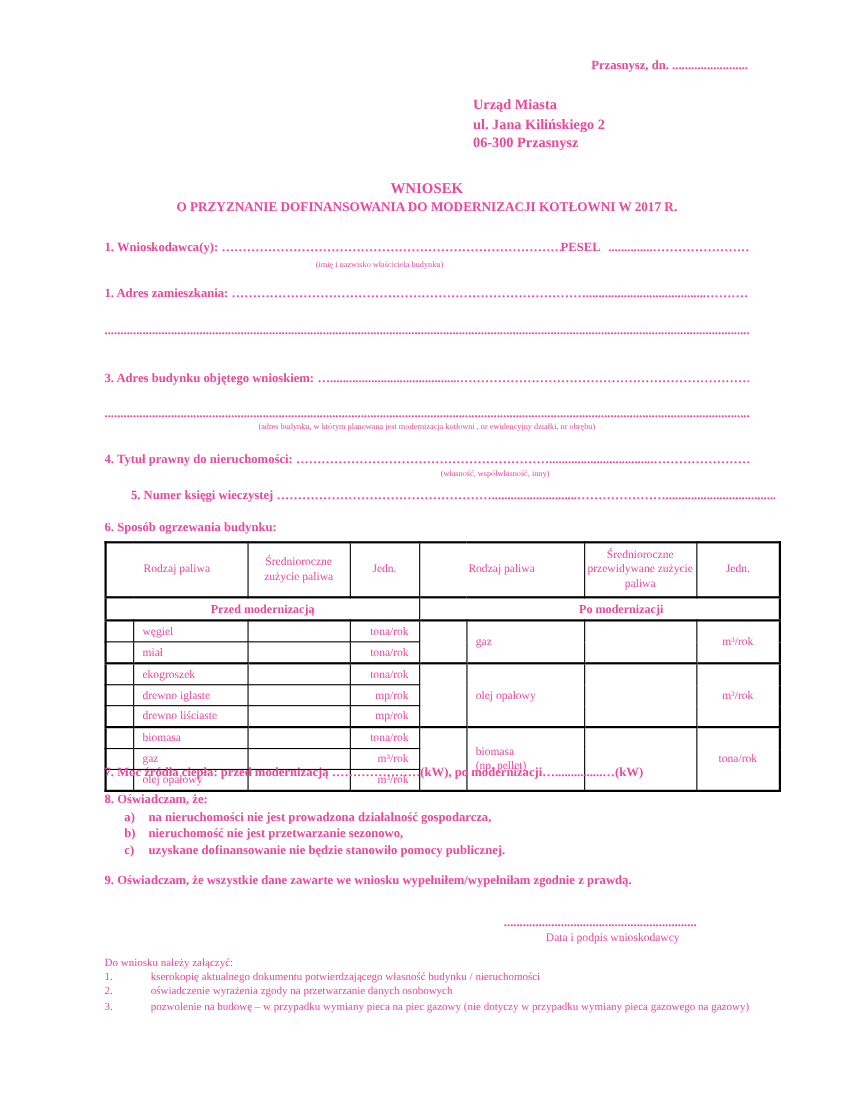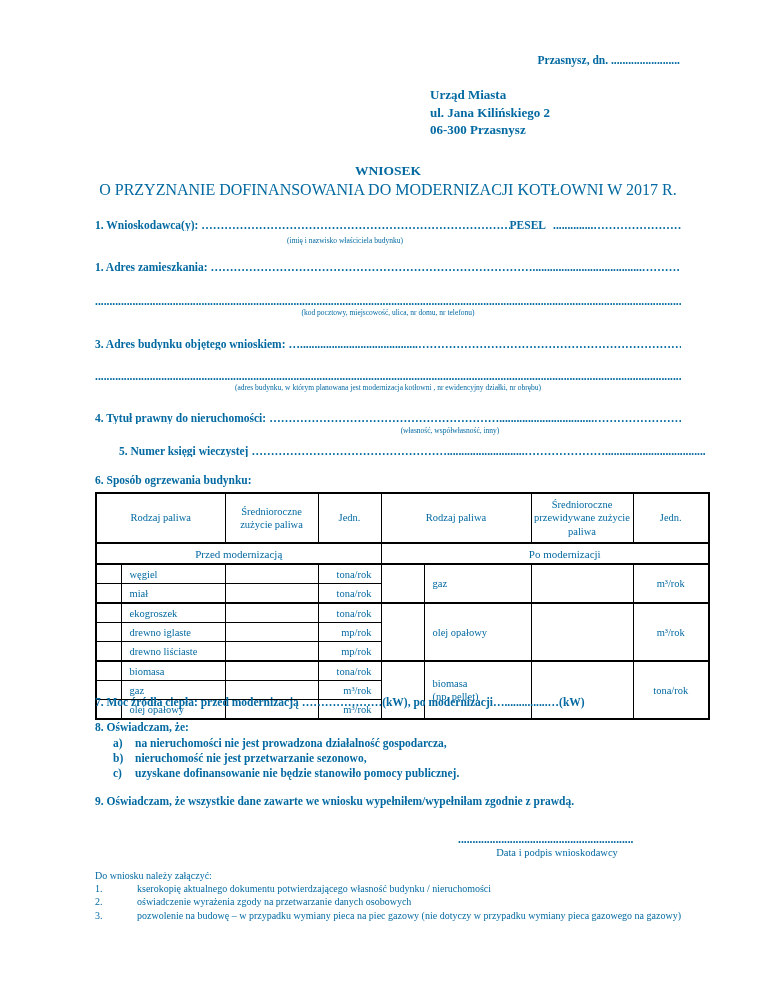--- a/index.html
+++ b/index.html
@@ -1,39 +1,39 @@
 <!DOCTYPE html>
 <html><head>
 <meta charset="utf-8">
 <style>
   html,body { margin:0; padding:0; background:#ffffff; }
   .page {
     position:relative; width:768px; height:994px; background:#fff;
-    font-family:"Liberation Serif", serif; color:#0369a1; overflow:hidden;
+    font-family:"Liberation Serif", serif; color:#ec4899; overflow:hidden;
   }
   .field {
     position:absolute; left:95px; width:586px; display:flex;
     font-size:11.5px; font-weight:bold; white-space:nowrap; overflow:hidden;
     align-items:baseline;
   }
   .leader { flex:1 1 auto; overflow:hidden; white-space:nowrap; margin-left:3px; }
   .leader.fixedw { flex:0 0 128px; }
   .caption { position:absolute; font-size:7.5px; font-weight:normal; text-align:center; white-space:nowrap; overflow:hidden; }
   .dotline { position:absolute; left:95px; width:586px; font-size:11.5px; font-weight:bold; white-space:nowrap; overflow:hidden; }
   .datetop { position:absolute; right:88px; top:54px; font-size:11.5px; font-weight:bold; }
   .recipient { position:absolute; left:430px; top:86px; font-size:13px; font-weight:bold; line-height:17.5px; }
   .title { position:absolute; left:95px; width:586px; top:163px; text-align:center; font-size:13.5px; font-weight:bold; }
-  .subtitle { position:absolute; left:95px; width:586px; top:181px; text-align:center; font-size:16px; font-weight:normal; }
+  .subtitle { position:absolute; left:95px; width:586px; top:181px; text-align:center; font-size:12px; font-weight:bold; }
   .sec6 { position:absolute; left:95px; top:474px; font-size:11.5px; font-weight:bold; }
 
   table.tbl { position:absolute; left:95px; top:492px; border-collapse:collapse; table-layout:fixed; font-size:10.5px; }
   table.tbl, table.tbl td { border:1px solid #000; }
   table.tbl { border-width:2px; }
   tr.hd td { height:46px; text-align:center; vertical-align:middle; line-height:1.25; padding:1px 2px; }
-  tr.band td { height:17px; text-align:center; vertical-align:middle; font-weight:normal; font-size:11px; border-top-width:2px; border-bottom-width:2px; }
+  tr.band td { height:17px; text-align:center; vertical-align:middle; font-weight:bold; font-size:11px; border-top-width:2px; border-bottom-width:2px; }
   tr.body td { height:16px; vertical-align:middle; }
   tr.grp td { border-top-width:2px; }
   td.mid { border-left-width:2px;padding-left:41px; }
   td.fuel { padding-left:8px; text-align:left; }
   td.unitL { text-align:right; padding-right:9px; }
   td.unitR { text-align:center; }
   td.fuelR { padding-left:8px; text-align:left; line-height:13px; }
 
   .p7 { position:absolute; left:95px; top:696px; width:600px; font-size:11.5px; font-weight:bold; white-space:nowrap; }
   .p8 { position:absolute; left:95px; top:721px; font-size:11.5px; font-weight:bold; }
@@ -69,21 +69,20 @@
     <span style="margin:0 4px 0 0;font-family:Liberation Serif, serif;">PESEL</span>
     <span class="leader fixedw">..............…………………………………………</span>
   </div>
   <div class="caption" style="left:190px; width:310px; top:236px;">(imię i nazwisko właściciela budynku)</div>
 
   <div class="field" style="top:261px;">
     <span>1. Adres zamieszkania:</span>
     <span class="leader">…………………………………………………………………………......................................………………..………………</span>
   </div>
   <div class="dotline" style="top:295px;">........................................................................................................................................................................................................................................................................</div>
-  <div class="caption" style="left:95px; width:586px; top:308px;">(kod pocztowy, miejscowość, ulica, nr domu, nr telefonu)</div>
 
   <div class="field" style="top:338px;">
     <span>3. Adres budynku objętego wnioskiem:</span>
     <span class="leader">….........................................……………………………………………………………………………………</span>
   </div>
   <div class="dotline" style="top:370px;">........................................................................................................................................................................................................................................................................</div>
   <div class="caption" style="left:95px; width:586px; top:383px;">(adres budynku, w którym planowana jest modernizacja kotłowni , nr ewidencyjny działki, nr obrębu)</div>
 
   <div class="field" style="top:412px;">
     <span>4. Tytuł prawny do nieruchomości:</span>

